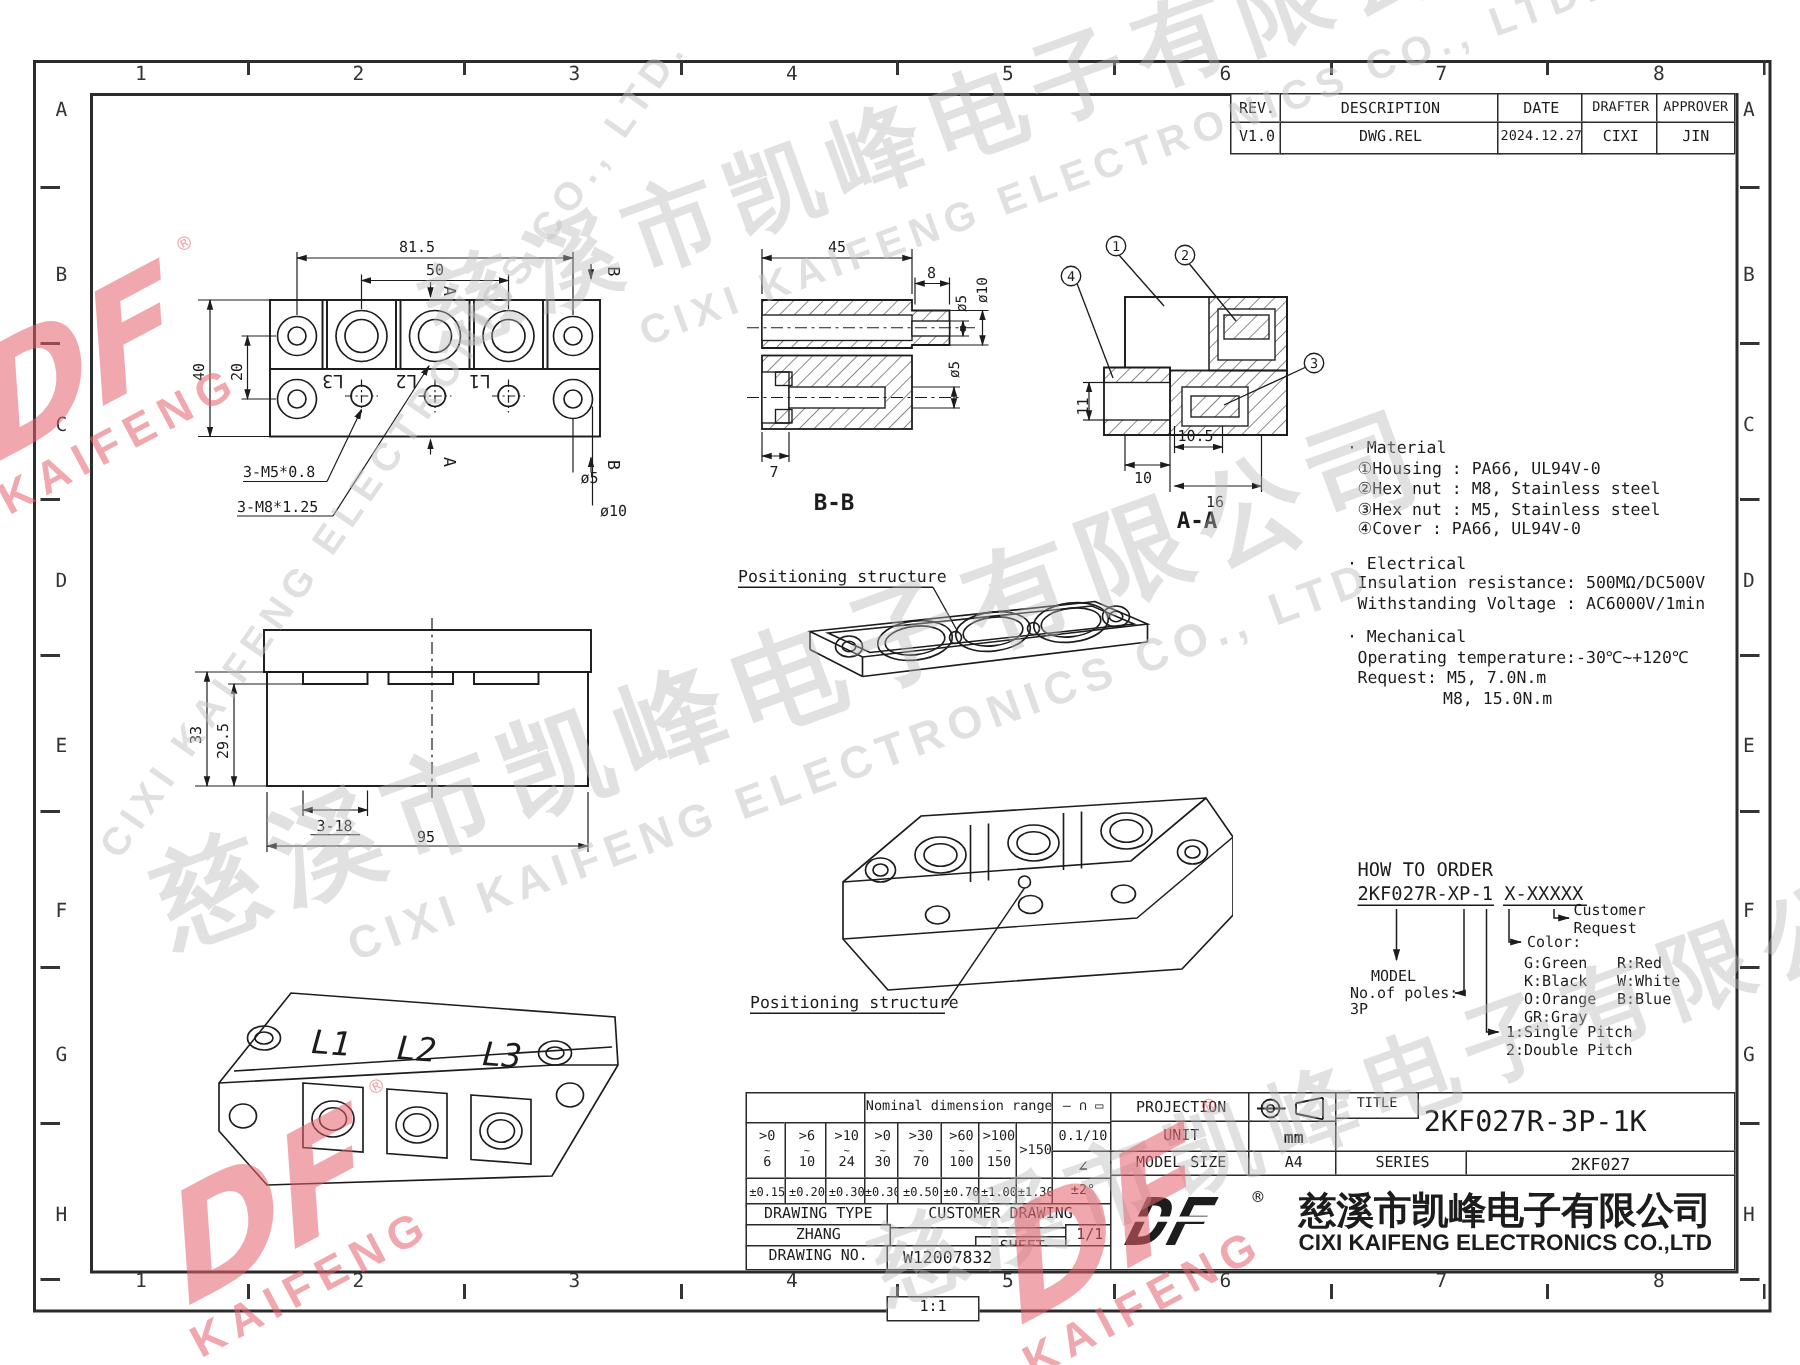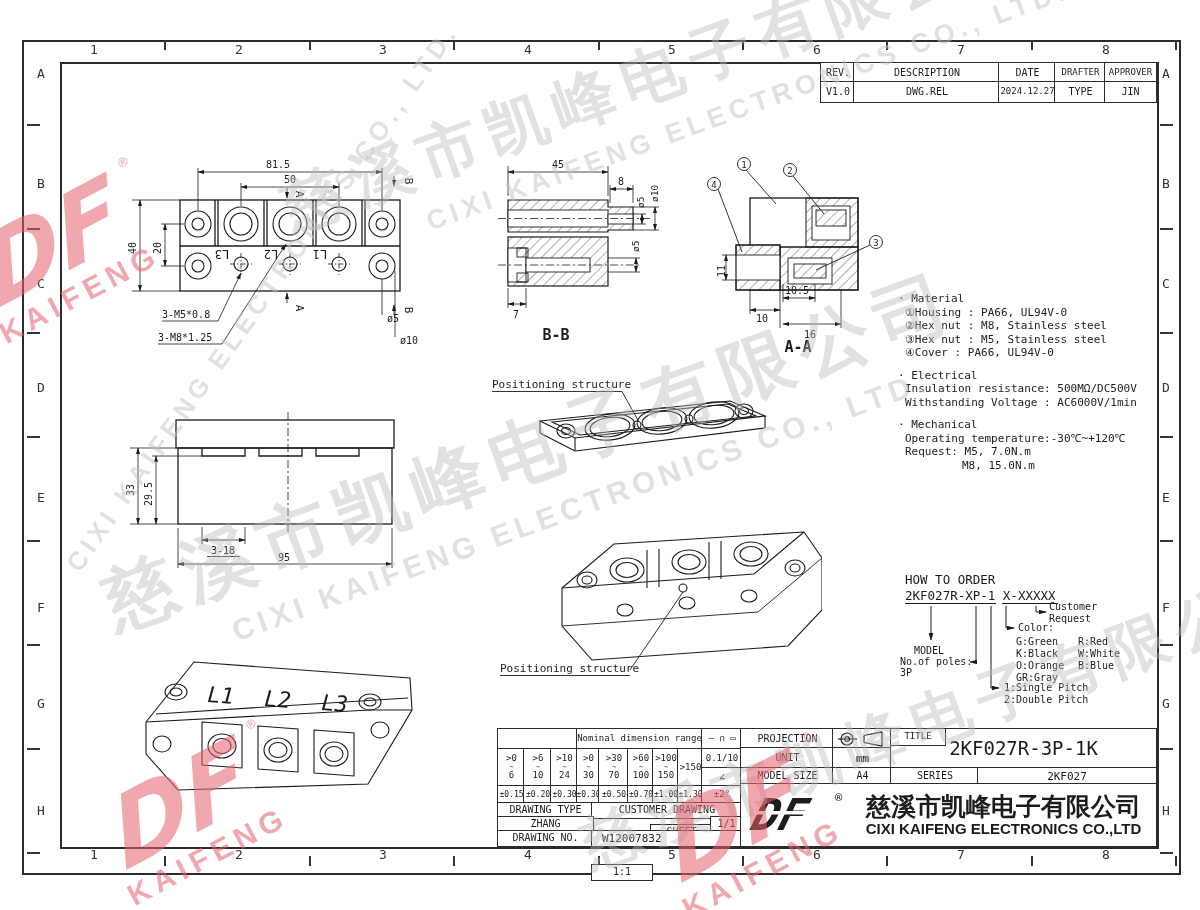--- a/index.html
+++ b/index.html
@@ -74,21 +74,21 @@
 
   <div>
     <div class="c" style="left:820px;top:62px;width:34px;height:20px;font-size:10px;">REV.</div>
     <div class="c" style="left:853px;top:62px;width:146px;height:20px;font-size:10px;">DESCRIPTION</div>
     <div class="c" style="left:998px;top:62px;width:57px;height:20px;font-size:10px;">DATE</div>
     <div class="c" style="left:1054px;top:62px;width:51px;height:20px;font-size:9px;">DRAFTER</div>
     <div class="c" style="left:1104px;top:62px;width:51px;height:20px;font-size:9px;">APPROVER</div>
     <div class="c" style="left:820px;top:81px;width:34px;height:20px;font-size:10px;">V1.0</div>
     <div class="c" style="left:853px;top:81px;width:146px;height:20px;font-size:10px;">DWG.REL</div>
     <div class="c" style="left:998px;top:81px;width:57px;height:20px;font-size:9px;">2024.12.27</div>
-    <div class="c" style="left:1054px;top:81px;width:51px;height:20px;font-size:10px;">TYPE</div>
+    <div class="c" style="left:1054px;top:81px;width:51px;height:20px;font-size:10px;">CIXI</div>
     <div class="c" style="left:1104px;top:81px;width:51px;height:20px;font-size:10px;">JIN</div>
   </div>
 
   <svg class="abs" style="left:118px;top:138px;" width="345" height="235" viewBox="0 0 345 235">
     <defs>
         <marker id="a1" viewBox="0 0 10 6" refX="9" refY="3" markerWidth="9" markerHeight="6" orient="auto-start-reverse">
           <path d="M0,0 L10,3 L0,6 Z" fill="#1c1c1c"></path>
         </marker>
       </defs>
     <g fill="none" stroke="#1c1c1c" stroke-width="1.3">

